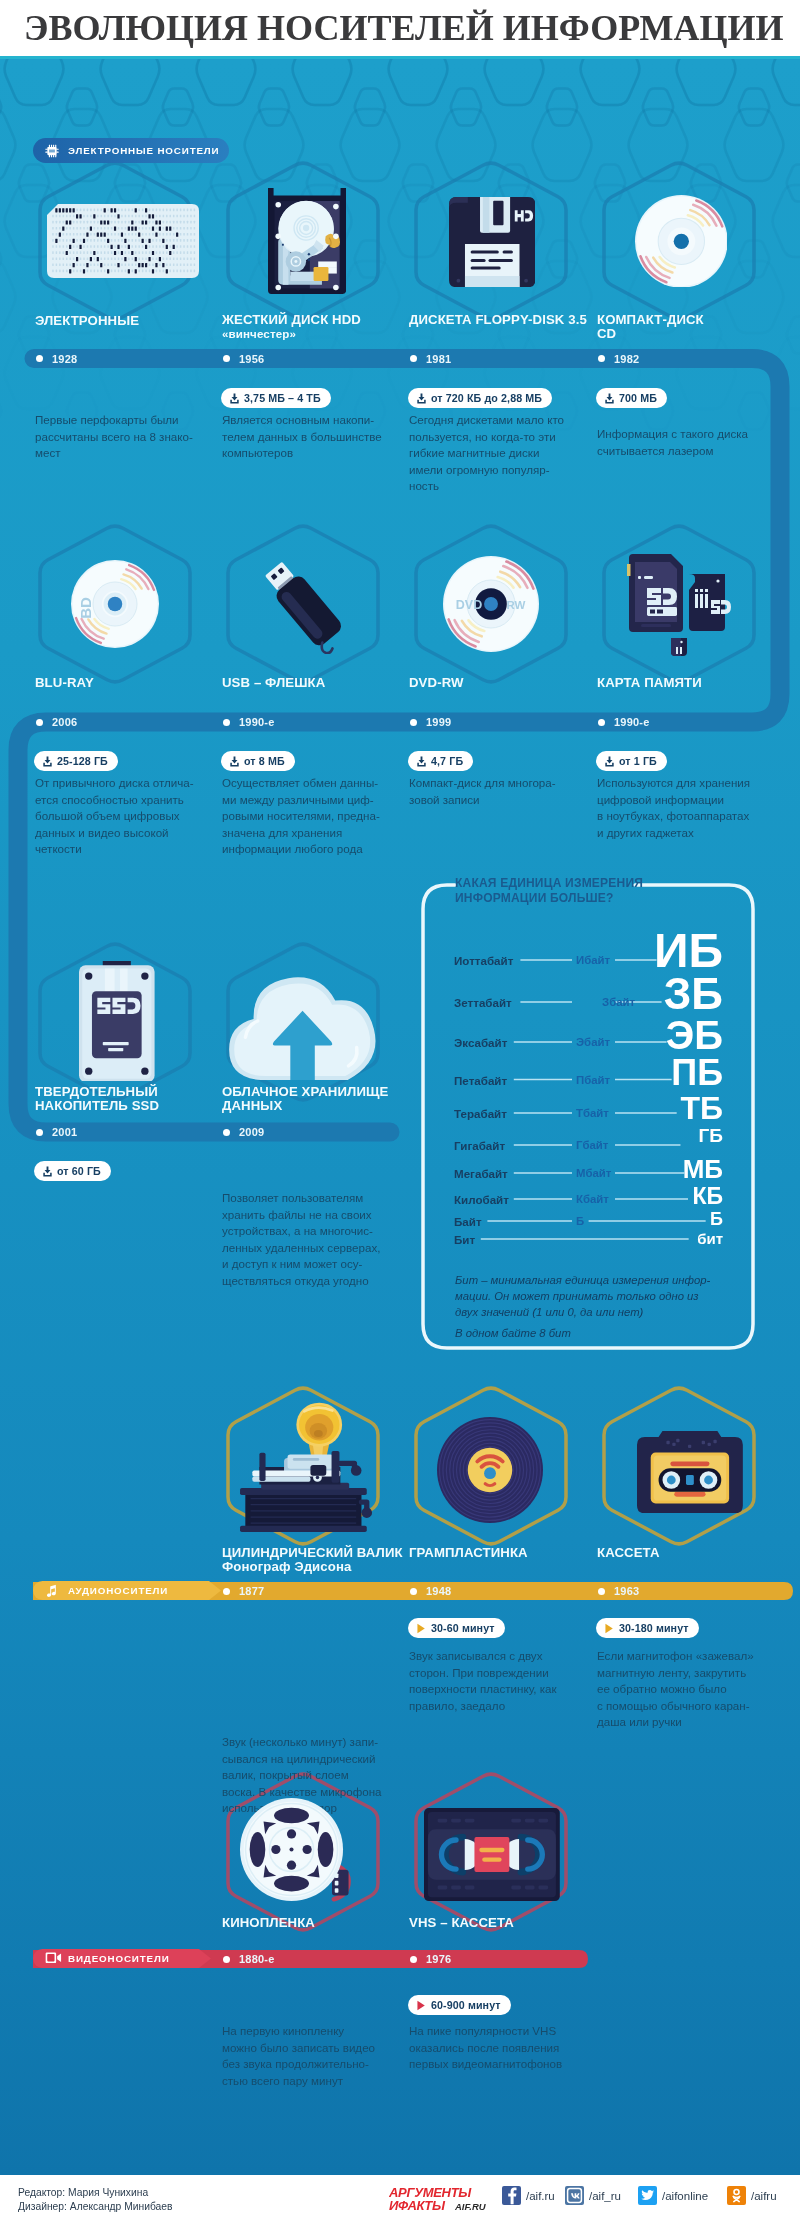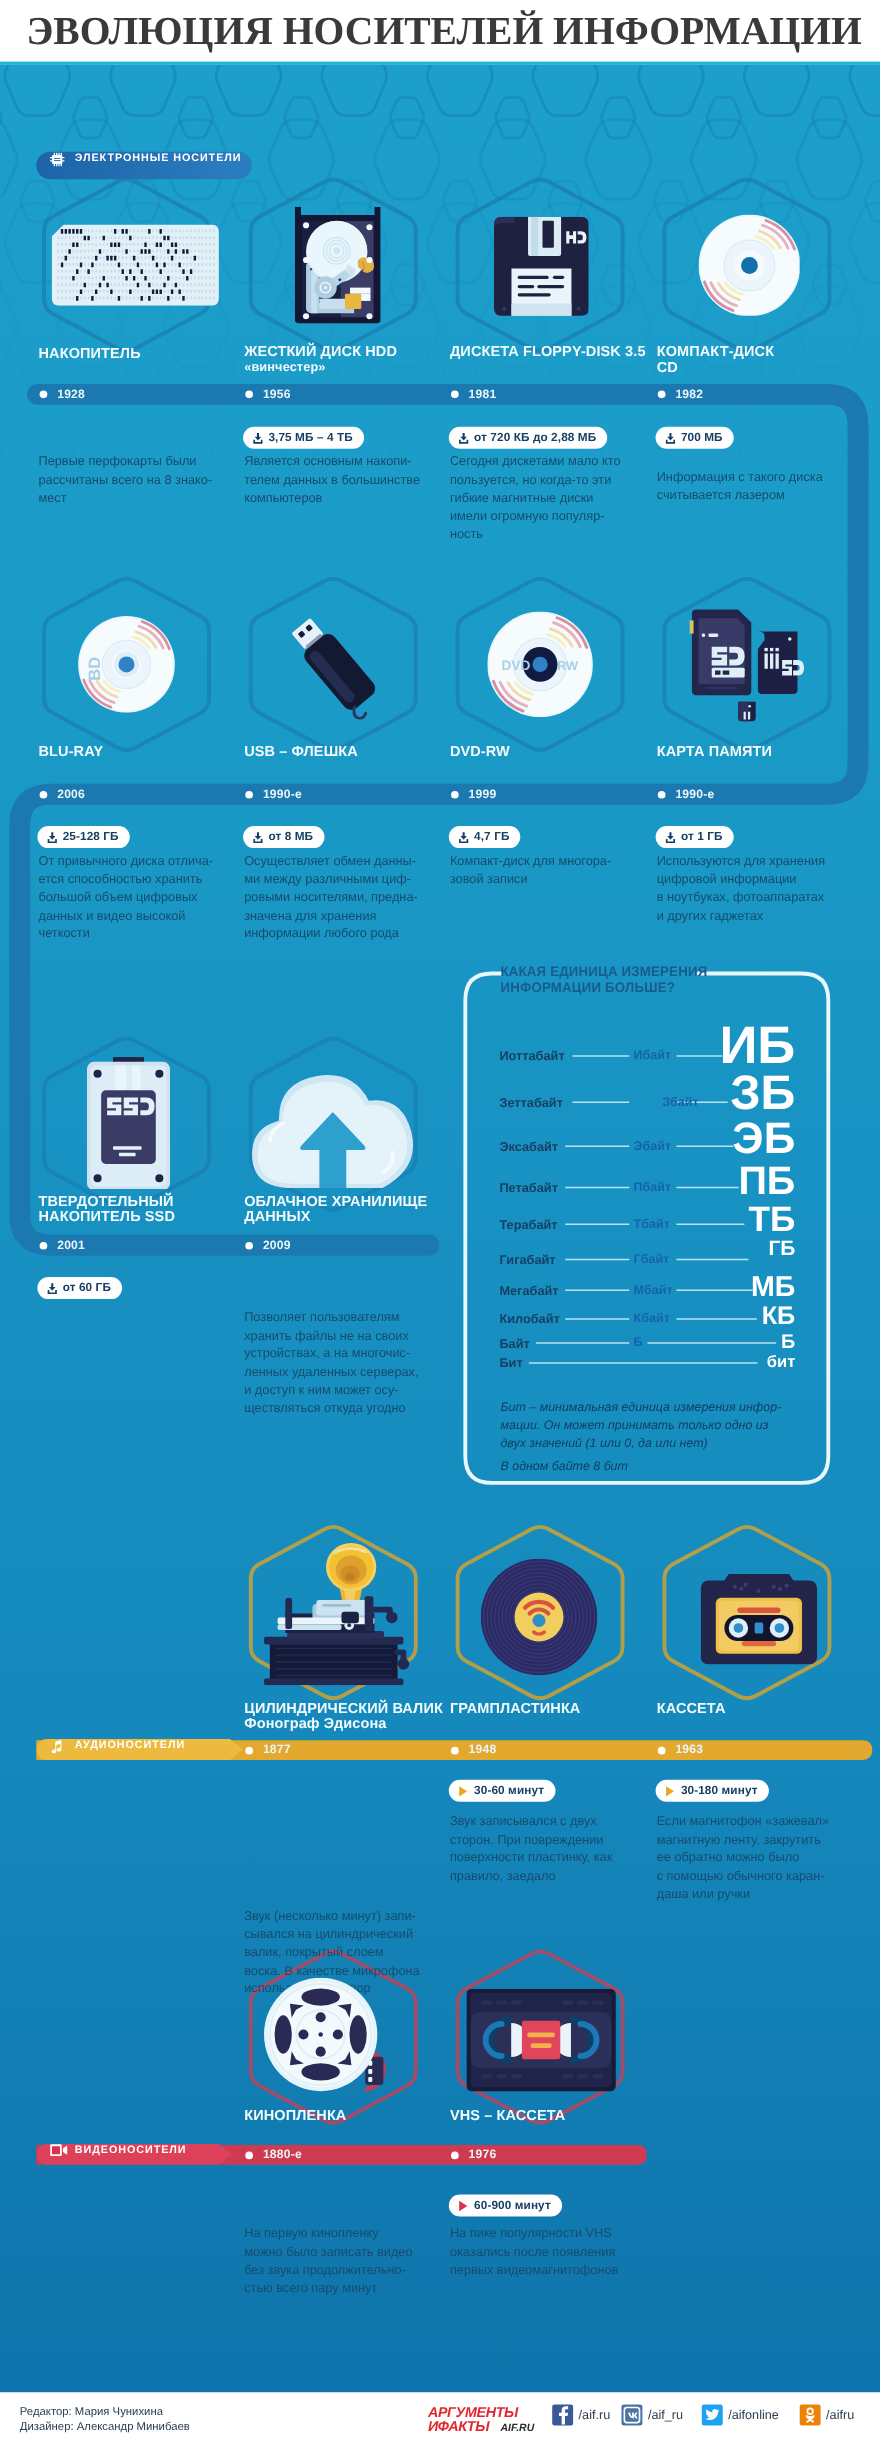--- a/index.html
+++ b/index.html
@@ -18,21 +18,21 @@
   .bg{position:absolute;left:0;top:59px;width:800px;height:2116px;
       background:linear-gradient(180deg,#1d9fcb 0%,#1a9ac7 28%,#1589bd 70%,#0f74ab 100%);
       overflow:hidden;}
   .hexpat{position:absolute;left:0;top:0;}
   .footer{position:absolute;left:0;top:2175px;width:800px;height:51px;background:#fff;}
 
   
   .layer{position:absolute;left:0;top:0;width:800px;height:2116px;}
 
   
-  .cat{position:absolute;height:25px;border-radius:13px;display:flex;align-items:flex-start;
+  .cat{position:absolute;height:25px;border-radius:13px;display:flex;align-items:center;
        padding:0 14px 0 12px;color:#fff;font-size:9.8px;font-weight:bold;letter-spacing:.85px;
        white-space:nowrap;box-sizing:border-box;}
   .cat .ic{width:14px;height:14px;margin-right:9px;display:block;flex:none;}
   .cat .ic svg{display:block;}
 
   
   .dev-title{position:absolute;color:#f2fbfe;font-size:13.2px;font-weight:bold;line-height:13.8px;
              letter-spacing:.1px;white-space:nowrap;}
   .dev-sub{font-size:11.6px;}
   .year{position:absolute;color:#eaf6fb;font-size:11px;font-weight:bold;letter-spacing:.2px;}
@@ -911,21 +911,21 @@
               <path d="M59.5 5.3 A42.3 42.3 0 0 1 84.7 30.5" fill="none" stroke="#d98ba0" stroke-width="2.475" stroke-linecap="round" stroke-linejoin="round"></path>
               <path d="M30.5 84.7 A42.3 42.3 0 0 1 5.3 59.5" fill="none" stroke="#d98ba0" stroke-width="2.475" stroke-linecap="round" stroke-linejoin="round"></path>
             </g>
             <circle cx="45" cy="45" r="22.5" fill="#e7f3f9" opacity=".75"></circle>
             <circle cx="45" cy="45" r="22.5" fill="none" stroke="#d9ebf4" stroke-width="1"></circle>
             <circle cx="45" cy="45" r="13.5" fill="#f4fafd"></circle>
             <circle cx="45" cy="45" r="7.425000000000001" fill="#1470ab"></circle>
           </svg>
         </div>
         <div class="dev-title" style="left: 35px; top: 255px;">
-          <div>НАКОПИТЕЛЬ</div>
+          <div>ЭЛЕКТРОННЫЕ</div>
         </div>
         <div class="dev-title" style="left: 222px; top: 254px;">
           <div>ЖЕСТКИЙ ДИСК HDD</div>
           <div class="dev-sub">«винчестер»</div>
         </div>
         <div class="dev-title" style="left: 409px; top: 254px;">
           <div>ДИСКЕТА FLOPPY-DISK 3.5</div>
         </div>
         <div class="dev-title" style="left: 597px; top: 254px;">
           <div>КОМПАКТ-ДИСК</div>

